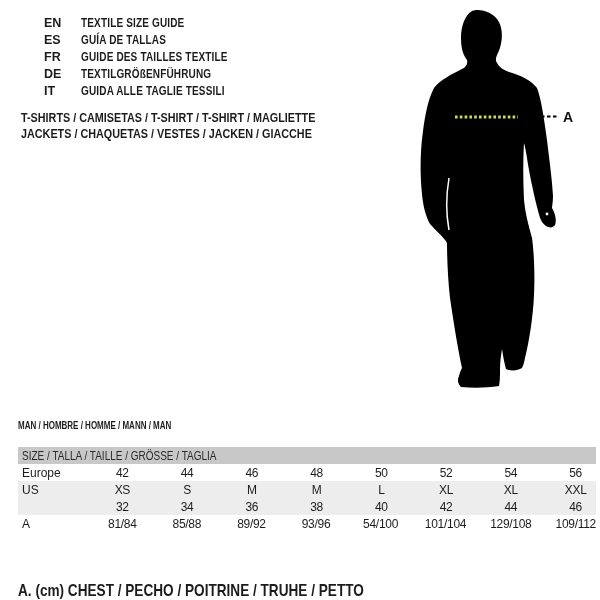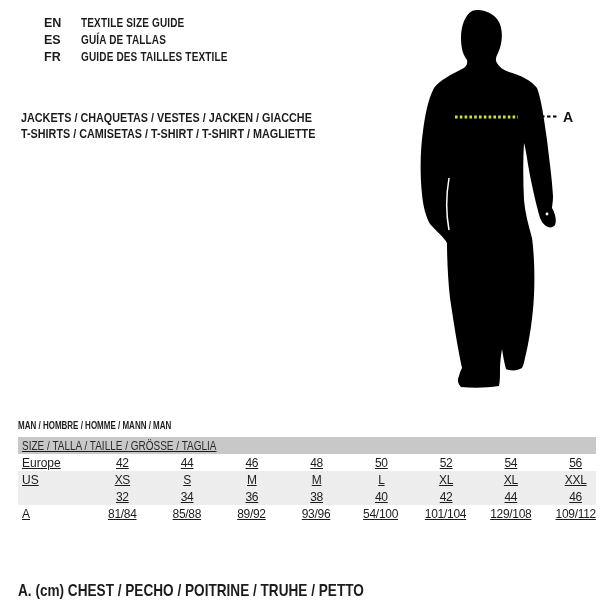--- a/index.html
+++ b/index.html
@@ -26,21 +26,21 @@
   .category-list{position:absolute;left:21px;top:109px;}
   .category-line{height:16.5px;font-weight:bold;font-size:13.5px;display:flex;align-items:center;}
 
   
   svg.figure{position:absolute;left:0;top:0;}
 
   
   .section-title{position:absolute;left:18px;top:420px;font-weight:bold;font-size:10px;}
 
   
-  .size-table{position:absolute;left:18px;top:437px;width:578px;font-size:12px;text-decoration:underline;}
+  .size-table{position:absolute;left:18px;top:447px;width:578px;font-size:12px;}
   .thead{
     background:var(--header-bar-bg,#c8c8c8);
     height:17px;display:flex;align-items:center;
     padding-left:4px;box-sizing:border-box;
     font-size:12.5px;color:#2a2a2a;
   }
   .trow{
     display:grid;
     grid-template-columns:60px repeat(8,1fr);
     height:17px;align-items:center;gap:24px;
@@ -64,28 +64,36 @@
       <span class="lang-label"><span class="cx">TEXTILE SIZE GUIDE</span></span>
     </div>
     <div class="lang-row">
       <span class="lang-code">ES</span>
       <span class="lang-label"><span class="cx">GUÍA DE TALLAS</span></span>
     </div>
     <div class="lang-row">
       <span class="lang-code">FR</span>
       <span class="lang-label"><span class="cx">GUIDE DES TAILLES TEXTILE</span></span>
     </div>
+    <div class="lang-row">
+      <span class="lang-code">DE</span>
+      <span class="lang-label"><span class="cx">TEXTILGRÖßENFÜHRUNG</span></span>
+    </div>
+    <div class="lang-row">
+      <span class="lang-code">IT</span>
+      <span class="lang-label"><span class="cx">GUIDA ALLE TAGLIE TESSILI</span></span>
+    </div>
   </div>
 
   <div class="category-list">
     <div class="category-line">
+        <span class="cx">T-SHIRTS / CAMISETAS / T-SHIRT / T-SHIRT / MAGLIETTE</span>
+      </div>
+    <div class="category-line">
         <span class="cx">JACKETS / CHAQUETAS / VESTES / JACKEN / GIACCHE</span>
-      </div>
-    <div class="category-line">
-        <span class="cx">T-SHIRTS / CAMISETAS / T-SHIRT / T-SHIRT / MAGLIETTE</span>
       </div>
   </div>
 
   <svg class="figure" width="600" height="400" viewBox="0 0 600 400">
     <path fill="#000000" d="
       M 478,10
       C 485,10 495,14 499,22
       C 503,30 503,42 498,53
       C 496,57 495,60 497,63
       C 499,67 503,70 509,72

